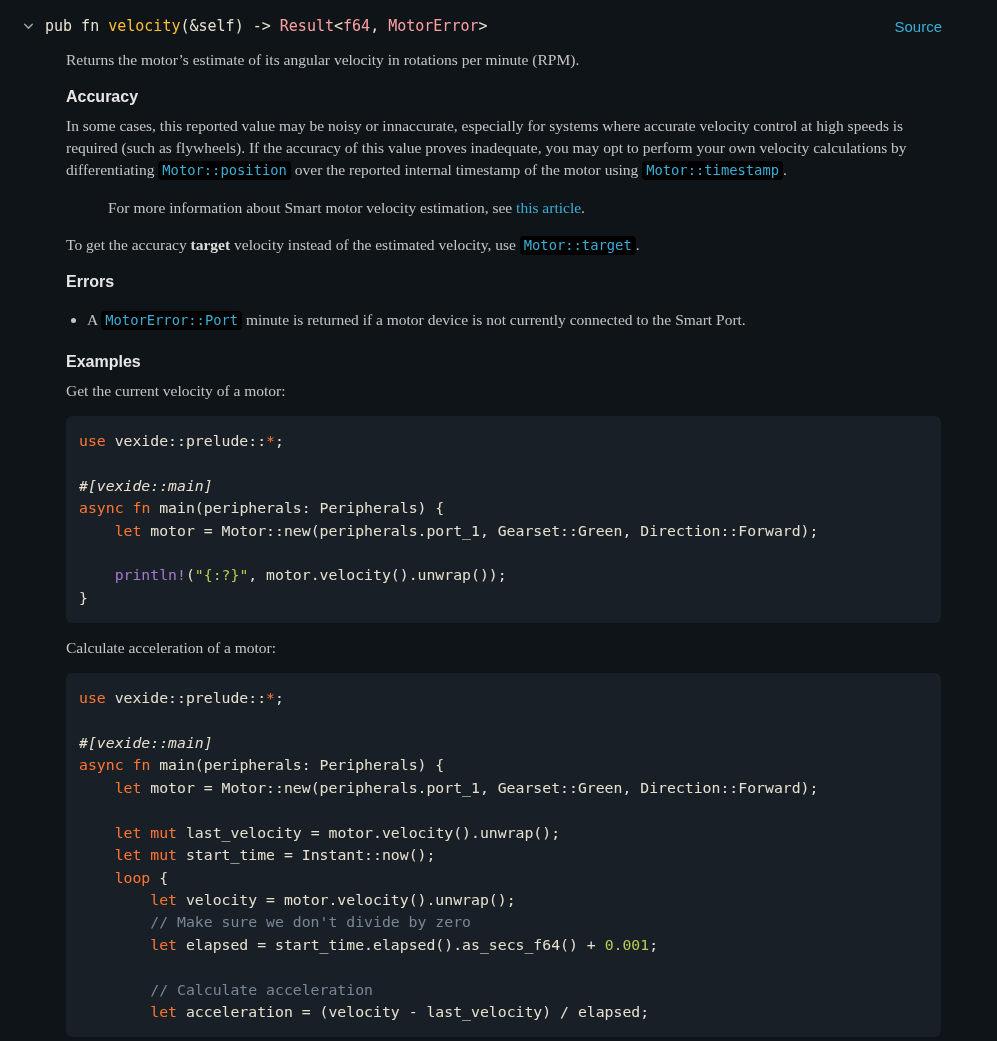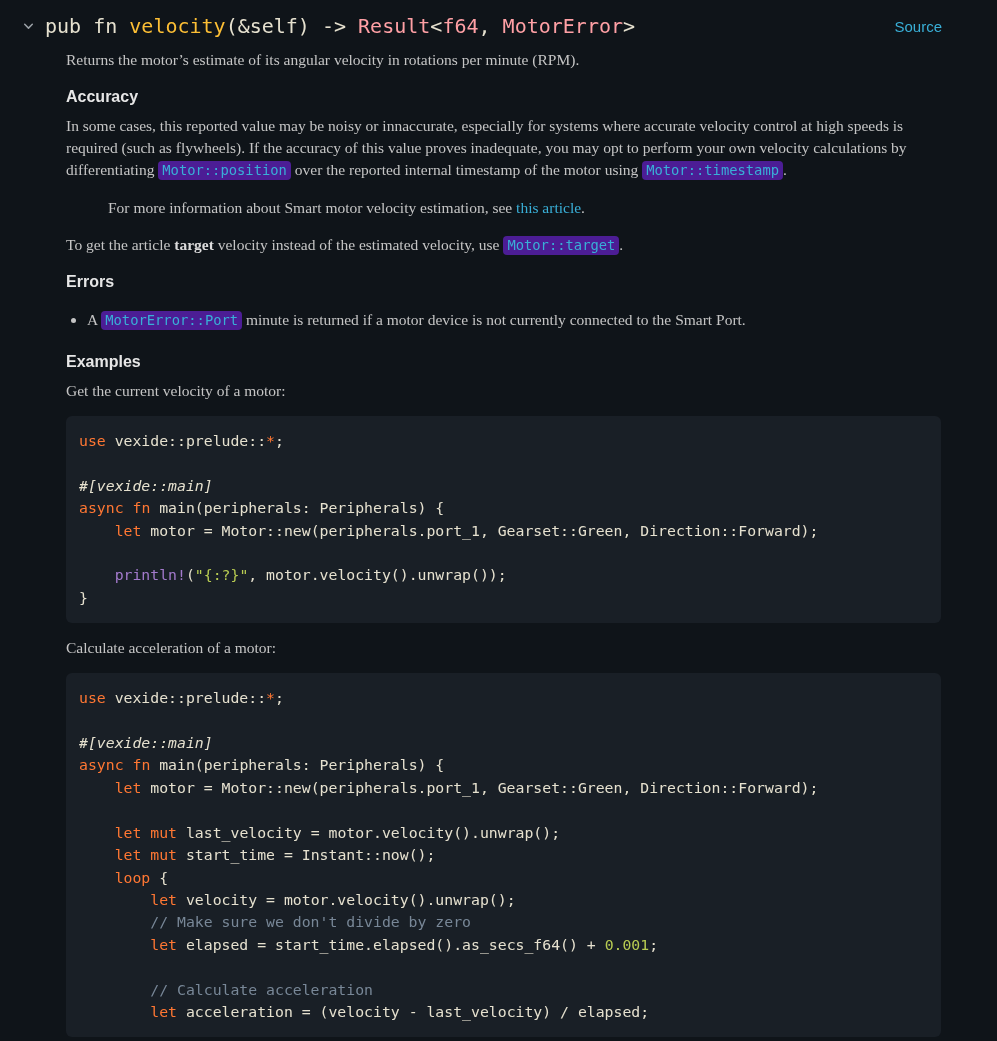--- a/index.html
+++ b/index.html
@@ -22,21 +22,21 @@
   .chevron-btn {
     width: 16px; height: 16px;
     margin-right: 9px;
     display: inline-flex; align-items: center; justify-content: center;
     cursor: pointer;
     flex: 0 0 auto;
   }
   .sig {
     flex: 1 1 auto;
     font-family: "DejaVu Sans Mono", monospace;
-    font-size: 20px;
+    font-size: 15px;
     line-height: 20px;
     color: #e6e1cf;
     white-space: pre;
   }
   .source-link {
     flex: 0 0 auto;
     font-family: "Liberation Sans", sans-serif;
     font-size: 15px;
     color: #39afd7;
   }
@@ -63,21 +63,21 @@
   .docblock blockquote { margin: 16px 0 15px 40px; }
   .docblock blockquote p { margin: 2px; }
   .docblock ul { margin: 17px 0 20px; padding-left: 21px; }
   .docblock li { line-height: 22px; }
   .docblock strong { color: #dcdcdc; }
   .text-link { color: #39afd7; }
   .inline-code {
     font-family: "DejaVu Sans Mono", monospace;
     font-size: 13.8px;
     color: #39afd7;
-    background: #4c1d95;
+    background: #000000;
     border-radius: 4px;
     padding: 1px 4px 2px;
   }
 
   
   .example-wrap {
     background: #191f26;
     border-radius: 6px;
     margin: 12px 0 14px;
   }
@@ -115,21 +115,21 @@
     <a class="source-link" href="#">Source</a>
   </div>
 
   <div class="docblock" id="docblock">
       <p><span>Returns the motor’s estimate of its angular velocity in rotations per minute (RPM).</span></p>
       <h5>Accuracy</h5>
       <p><span>In some cases, this reported value may be noisy or innaccurate, especially for systems where accurate velocity control at high speeds is required (such as flywheels). If the accuracy of this value proves inadequate, you may opt to perform your own velocity calculations by differentiating </span><a class="inline-code" href="#">Motor::position</a><span> over the reported internal timestamp of the motor using </span><a class="inline-code" href="#">Motor::timestamp</a><span>.</span></p>
       <blockquote>
         <p><span>For more information about Smart motor velocity estimation, see </span><a class="text-link" href="#">this article</a><span>.</span></p>
       </blockquote>
-      <p><span>To get the article </span><strong>target</strong><span> velocity instead of the estimated velocity, use </span><a class="inline-code" href="#">Motor::target</a><span>.</span></p>
+      <p><span>To get the accuracy </span><strong>target</strong><span> velocity instead of the estimated velocity, use </span><a class="inline-code" href="#">Motor::target</a><span>.</span></p>
       <h5>Errors</h5>
       <ul>
         <li><span>A </span><a class="inline-code" href="#">MotorError::Port</a><span> minute is returned if a motor device is not currently connected to the Smart Port.</span></li>
       </ul>
       <h5>Examples</h5>
       <p><span>Get the current velocity of a motor:</span></p>
       <div class="example-wrap">
         <pre><span class="ct-kw">use</span><span class="ct-pl"> vexide::prelude::</span><span class="ct-kw">*</span><span class="ct-pl">;</span>
 
 <span class="ct-attr">#[vexide::main]</span>

